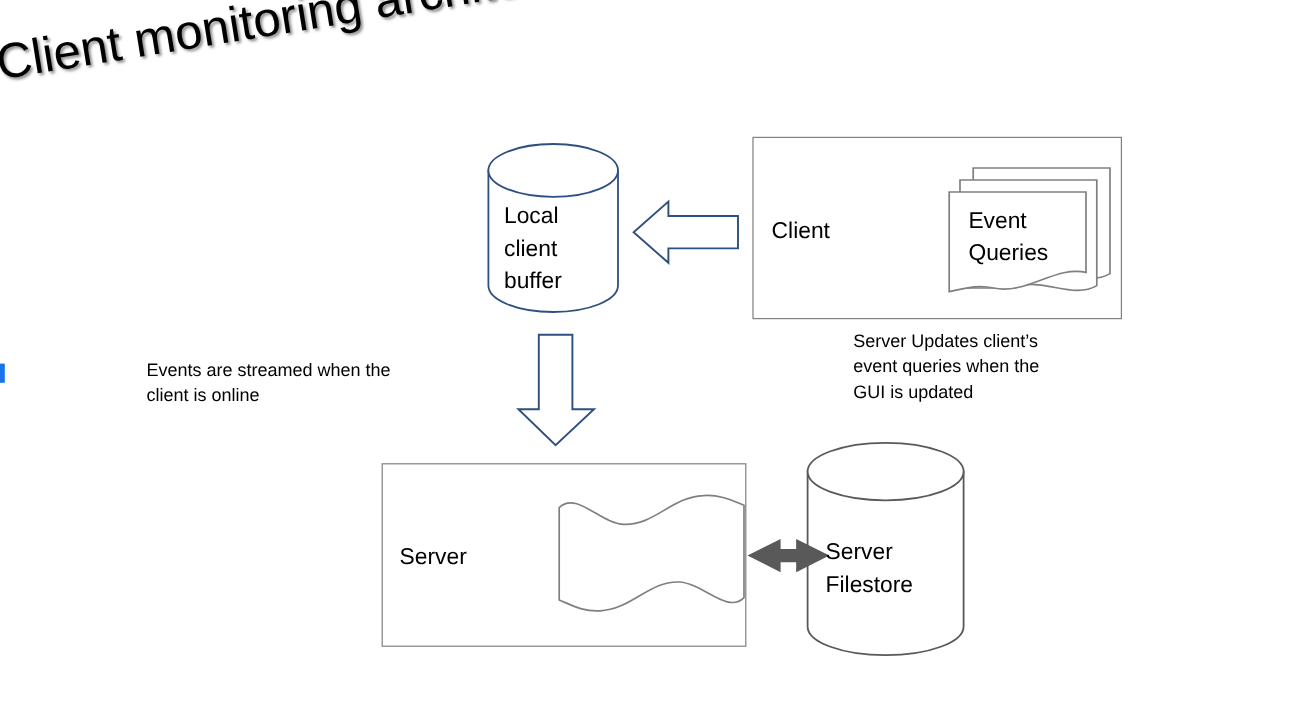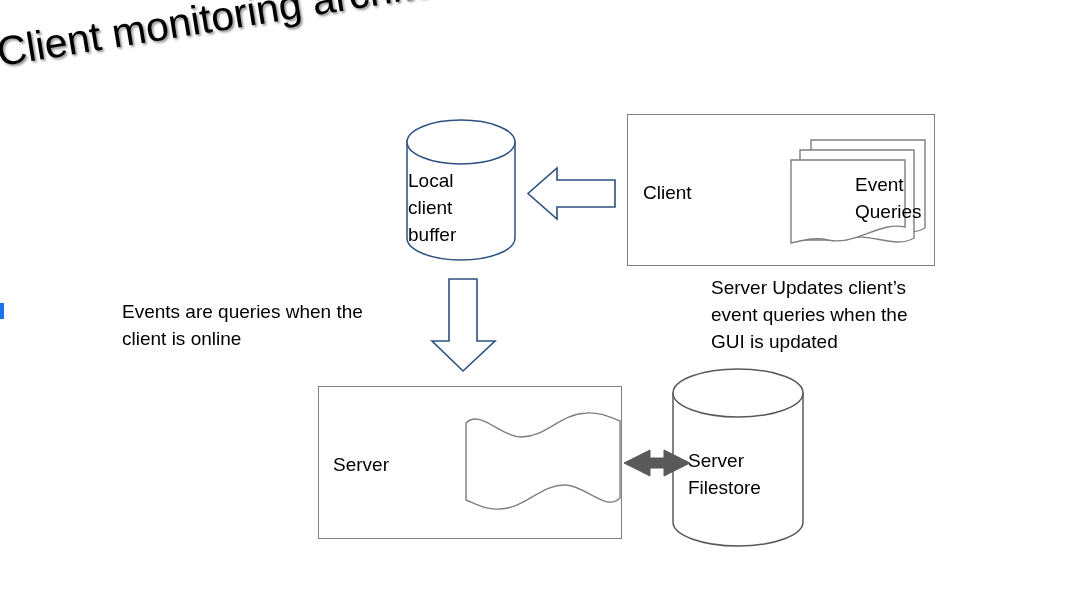--- a/index.html
+++ b/index.html
@@ -45,21 +45,21 @@
     position: absolute;
     font-size: 19px;
     line-height: 1.42;
     color: #000000;
     white-space: pre-line;
   }
 
   
   .note {
     position: absolute;
-    font-size: 19px;
+    font-size: 15px;
     line-height: 1.43;
     color: #000000;
     white-space: pre-line;
   }
 
   
   .rect-box {
     position: absolute;
     border: 1.4px solid #7f7f7f;
     background: #ffffff;
@@ -143,35 +143,35 @@
       <ellipse cx="738" cy="393" rx="65" ry="24" fill="#ffffff" stroke="#595959" stroke-width="1.5"></ellipse>
     </g>
 
     <g>
       <path d="M 624 463 L 650 450 L 650 458 L 664 458 L 664 450 L 690 463
                L 664 476 L 664 468 L 650 468 L 650 476 Z" fill="#595959" stroke="#595959" stroke-width="1"></path>
     </g>
 
   </svg>
 
-  <div class="shape-text" style="left:408px; top:168px; width:100px;">Local
+  <div class="shape-text" style="left:420px; top:168px; width:100px;">Local
 client
 buffer</div>
 
   <div class="shape-text" style="left:643px; top:180px; width:120px;">Client</div>
 
-  <div class="shape-text" style="left:855px; top:172px; width:120px;">Event
+  <div class="shape-text" style="left:807px; top:172px; width:120px;">Event
 Queries</div>
 
   <div class="shape-text" style="left:333px; top:452px; width:120px;">Server</div>
 
 
   <div class="shape-text" style="left:688px; top:448px; width:140px;">Server
 Filestore</div>
 
-  <div class="note" style="left:122px; top:298px; width:330px;">Events are queries when the
+  <div class="note" style="left:122px; top:298px; width:330px;">Events are streamed when the
 client is online</div>
 
   <div class="note" style="left:711px; top:274px; width:250px;">Server Updates client’s
 event queries when the
 GUI is updated</div>
 
 </div>
 
 </body></html>

